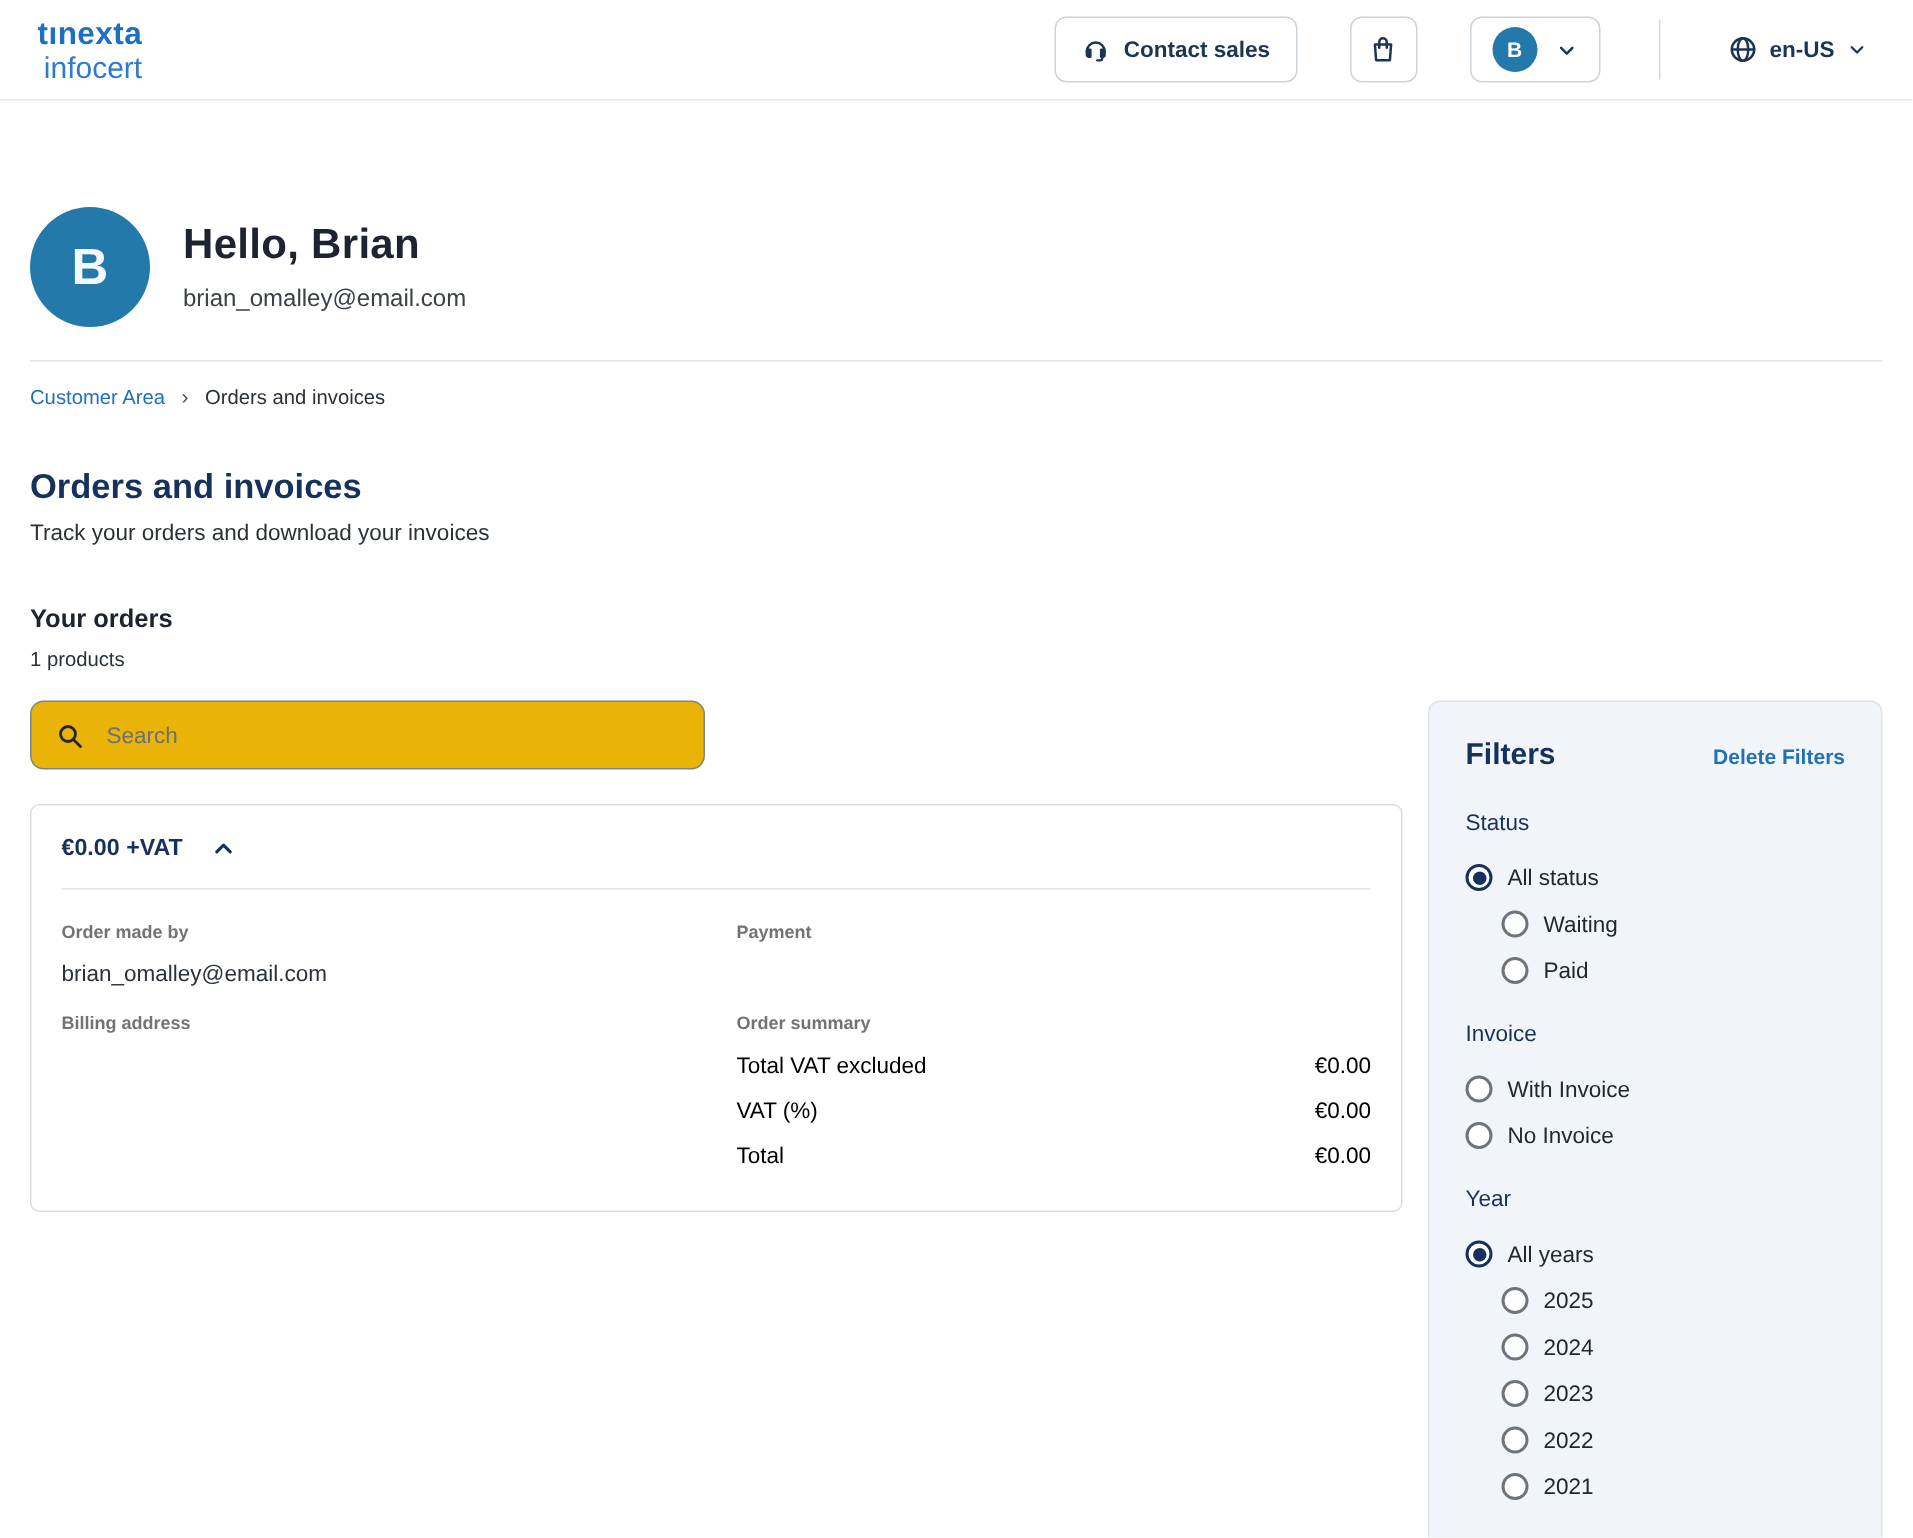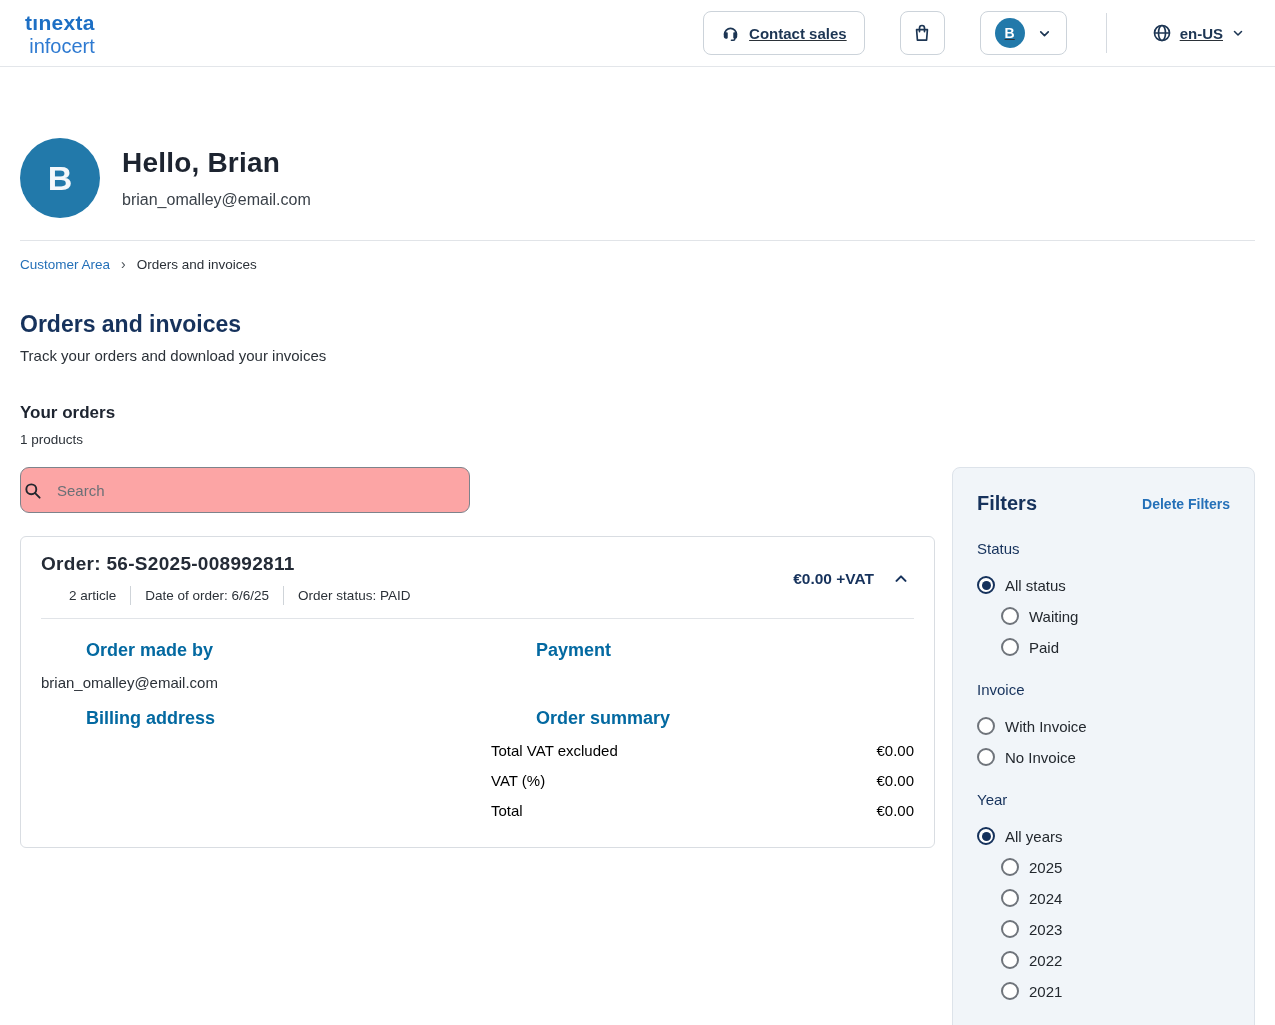--- a/index.html
+++ b/index.html
@@ -13,21 +13,21 @@
 
   
   .top-header {
     height: 67px; padding: 0 24px 0 25px;
     display: flex; align-items: center; justify-content: space-between;
     border-bottom: 1px solid #e3e6ea; background: #fff;
   }
   .logo { display: flex; flex-direction: column; line-height: 1.1; cursor: pointer; margin-top: 2px; text-align: right; }
   .logo-line1 { font-size: 21px; font-weight: 700; color: #1d6fc4; letter-spacing: 0.3px; }
   .logo-line2 { font-size: 20px; font-weight: 500; color: #2e7ad1; }
-  .header-right { display: flex; align-items: center; gap: 35px; text-decoration: underline; }
+  .header-right { display: flex; align-items: center; gap: 35px; }
   .hbtn {
     display: flex; align-items: center; gap: 9px;
     height: 44px; padding: 0 17px;
     background: #fff; border: 1px solid #ccd3da; border-radius: 8px;
     color: #1c3553; font-family: inherit; font-size: 15px; font-weight: 700; cursor: pointer;
   }
   .hbtn.square { width: 45px; padding: 0; justify-content: center; }
   .hbtn.avatar-btn { padding: 0 14px; gap: 12px; }
   .mini-avatar {
     width: 30px; height: 30px; border-radius: 50%;
@@ -64,22 +64,22 @@
 
   .orders-heading { margin: 39px 0 0; font-size: 17px; font-weight: 700; color: #1d2430; }
   .orders-count { margin-top: 9px; font-size: 13.5px; color: #2b3138; }
 
   .main-row { display: flex; gap: 17px; margin-top: 20px; align-items: flex-start; }
   .left-col { width: 915px; flex: none; }
 
   .search-box {
     width: 450px; height: 46px;
     border: 1px solid #7d838b; border-radius: 9px;
-    display: flex; align-items: center; gap: 13px; padding: 0 2px;
-    color: #23272e; background: #fca5a5;
+    display: flex; align-items: center; gap: 13px; padding: 0 16px;
+    color: #23272e; background: #eab308;
   }
   .search-box input {
     flex: 1; border: none; outline: none; background: transparent;
     font-family: inherit; font-size: 15px; color: #2b3138;
   }
   .search-box input::placeholder { color: #6b7076; }
 
   
   .order-card {
     margin-top: 23px;
@@ -92,21 +92,21 @@
     display: flex; align-items: center; gap: 14px;
     margin: 11px 0 0 28px; font-size: 13.5px; color: #2b3138;
   }
   .msep { width: 1px; height: 19px; background: #cfd4d9; }
   .head-right { display: flex; align-items: center; gap: 14px; }
   .order-price { font-size: 15.5px; font-weight: 700; color: #16325c; }
   .collapse-btn { border: none; background: none; padding: 4px; color: #16325c; cursor: pointer; display: flex; }
   .card-divider { border: none; border-top: 1px solid #e1e4e8; margin: 13px 0 0; }
 
   .card-body { display: grid; grid-template-columns: 450px 1fr; margin-top: 21px; row-gap: 17px; }
-  .block-label { font-size: 18px; font-weight: 700; color: #0369a1; margin-left: 45px; }
+  .block-label { font-size: 12px; font-weight: 700; color: #737373; }
   .block-line { font-size: 15px; color: #2b3138; margin-top: 13px; }
   .summary-row { display: flex; justify-content: space-between; font-size: 15px; color: #000000; margin-top: 13px; }
 
   
   .filters-panel {
     width: 303px; flex: none;
     background: #f1f5f9; border: 1px solid #dde3ea; border-radius: 8px;
     padding: 24px 24px 44px;
   }
   .filters-head { display: flex; justify-content: space-between; align-items: center; }
@@ -213,30 +213,20 @@
           <svg width="19" height="19" viewBox="0 0 24 24" fill="none" stroke="currentColor" stroke-width="2.4" stroke-linecap="round">
               <circle cx="10.5" cy="10.5" r="6.3"></circle>
               <path d="M15.3 15.3L21 21"></path>
             </svg>
         </span>
         <input type="text" placeholder="Search" style="">
       </div>
 
       <div class="order-card">
         <div class="card-head">
-          <div>
-            <div class="order-title">Order: 56-S2025-008992811</div>
-            <div class="order-meta">
-              <span>2 article</span>
-              <span class="msep"></span>
-              <span>Date of order: 6/6/25</span>
-              <span class="msep"></span>
-              <span>Order status: PAID</span>
-            </div>
-          </div>
           <div class="head-right">
             <span class="order-price">€0.00 +VAT</span>
             <button class="collapse-btn">
               <span class="icon">
                 <svg width="18" height="18" viewBox="0 0 24 24" fill="none" stroke="currentColor" stroke-width="2.8" stroke-linecap="round" stroke-linejoin="round">
                     <path d="M6 14.5l6-6 6 6"></path>
                   </svg>
               </span>
             </button>
           </div>

